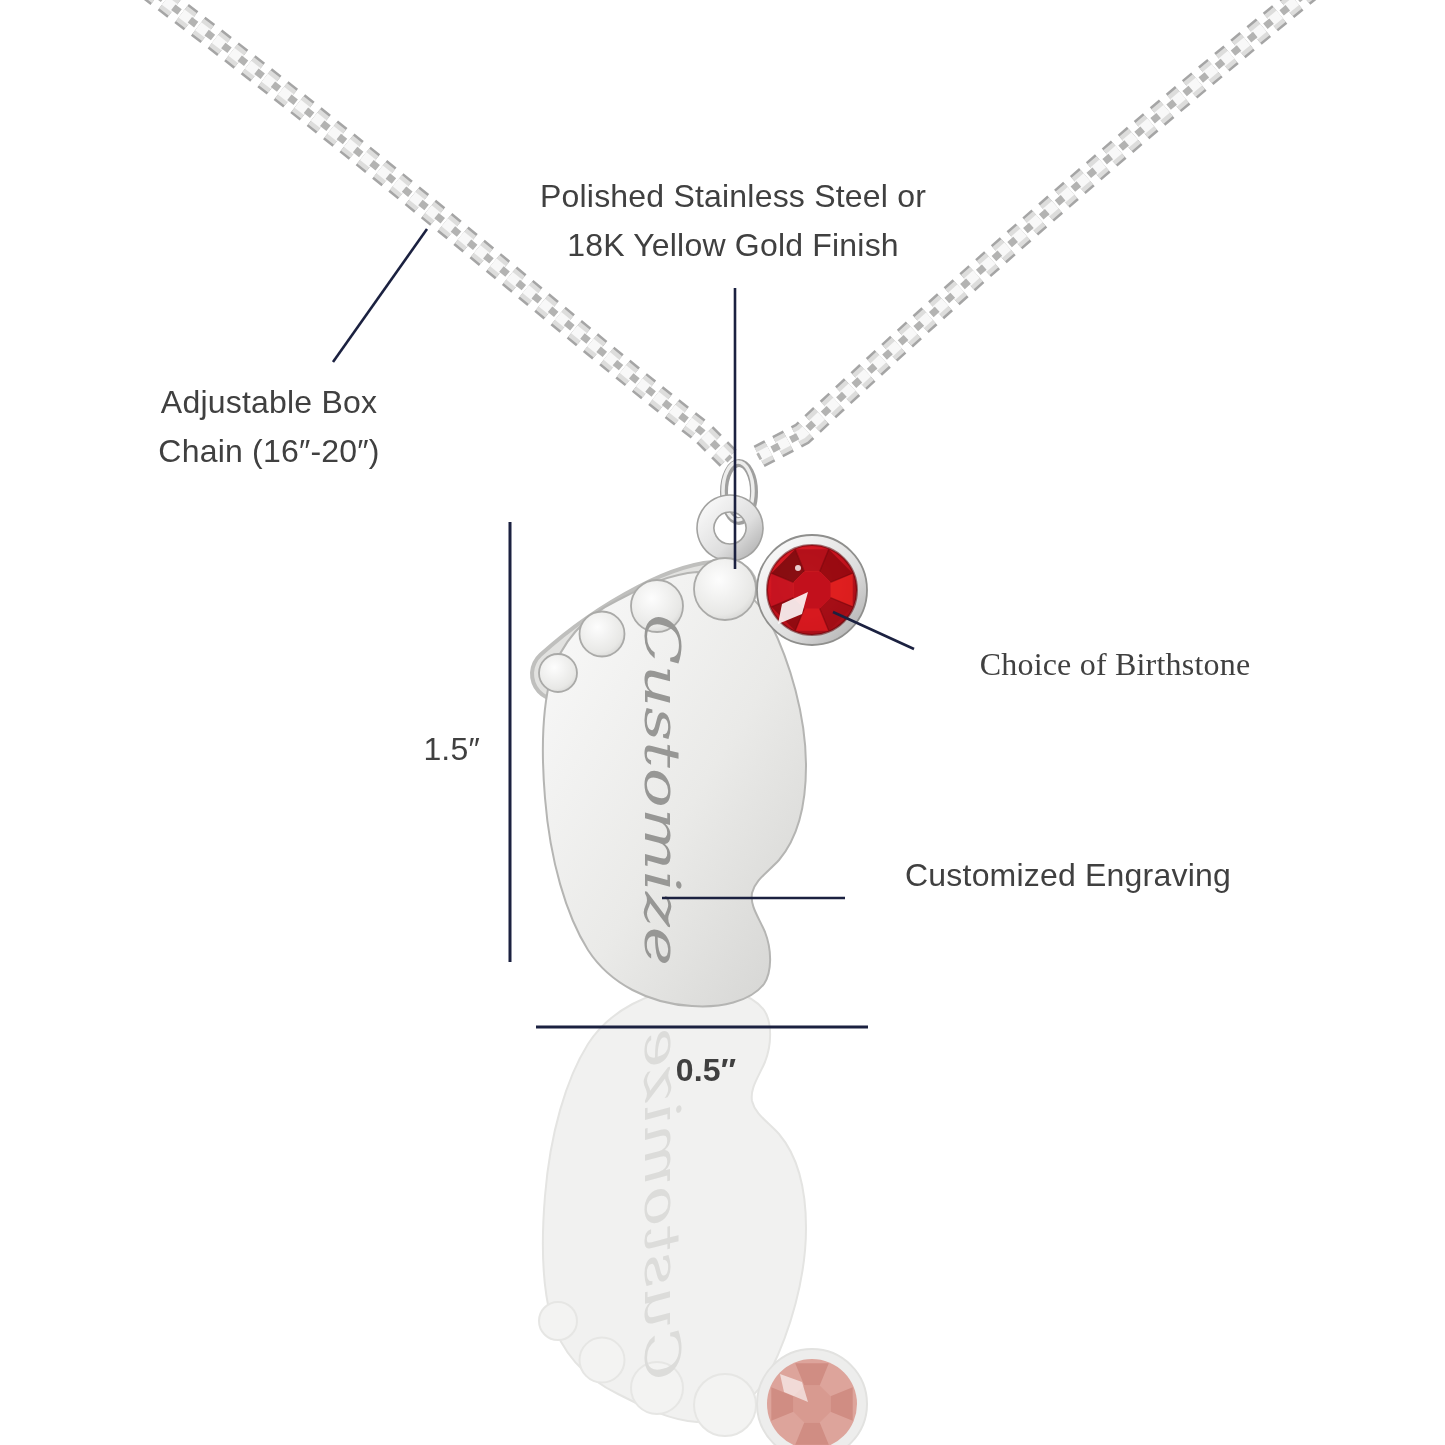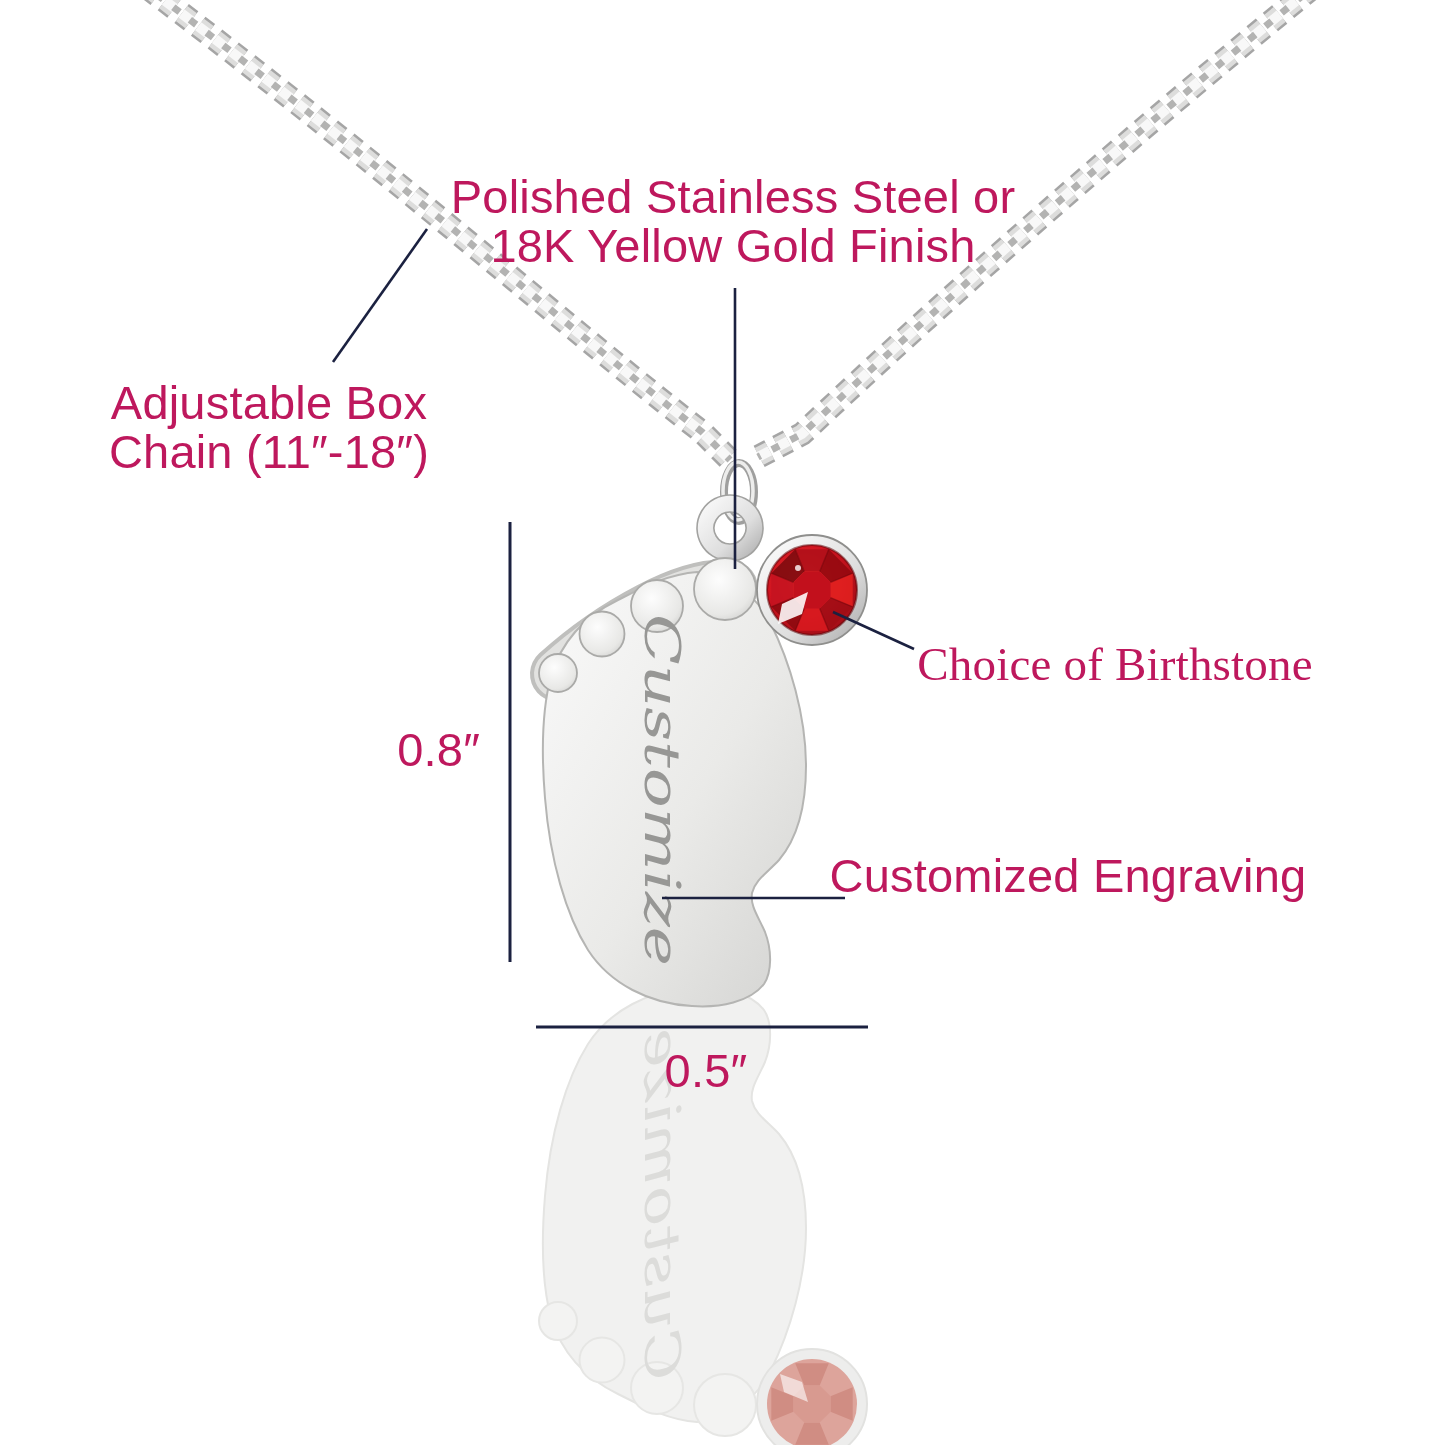--- a/index.html
+++ b/index.html
@@ -2,29 +2,29 @@
 <html><head>
 <meta charset="utf-8">
 <style>
   html,body{margin:0;padding:0;background:#ffffff;}
   .stage{
     position:relative;width:1445px;height:1445px;background:#ffffff;overflow:hidden;
     font-family:"Liberation Sans","DejaVu Sans",sans-serif;
   }
   .stage svg{position:absolute;left:0;top:0;}
   .lbl{
-    position:absolute;color:#be185d;font-size:47px;line-height:49px;
+    position:absolute;color:#404040;font-size:32px;line-height:49px;
     text-align:center;letter-spacing:.2px;white-space:nowrap;
   }
   .lbl-material{left:433px;top:172px;width:600px;}
   .lbl-chain{left:104px;top:378px;width:330px;}
   .lbl-birthstone{left:865px;top:640px;width:500px;font-family:Liberation Serif, serif;}
   .lbl-engraving{left:818px;top:851px;width:500px;}
   .lbl-dim-h{left:280px;top:725px;width:200px;text-align:right;}
-  .lbl-dim-w{left:606px;top:1046px;width:200px;text-align:center;}
+  .lbl-dim-w{left:606px;top:1046px;width:200px;text-align:center;font-weight:bold;}
 </style>
 </head>
 <body>
 
 <div class="stage">
 
 <svg width="1445" height="1445" viewBox="0 0 1445 1445">
   <defs>
     <path id="chainL" d="M148,-12 C 400,178 572,332 702,432 L730,460" fill="none"></path>
     <path id="chainR" d="M1312,-12 C 1140,128 952,292 802,434 L758,457" fill="none"></path>
@@ -138,27 +138,27 @@
   </g>
 </svg>
 
 <div class="lbl lbl-material">
   <div>Polished Stainless Steel or</div>
   <div>18K Yellow Gold Finish</div>
 </div>
 
 <div class="lbl lbl-chain">
   <div>Adjustable Box</div>
-  <div>Chain (11″-18″)</div>
+  <div>Chain (16″-20″)</div>
 </div>
 
 <div class="lbl lbl-birthstone">
   <div>Choice of Birthstone</div>
 </div>
 
 <div class="lbl lbl-engraving">
   <div>Customized Engraving</div>
 </div>
 
-<div class="lbl lbl-dim-h">0.8″</div>
+<div class="lbl lbl-dim-h">1.5″</div>
 <div class="lbl lbl-dim-w">0.5″</div>
 
 </div>
 
 </body></html>

